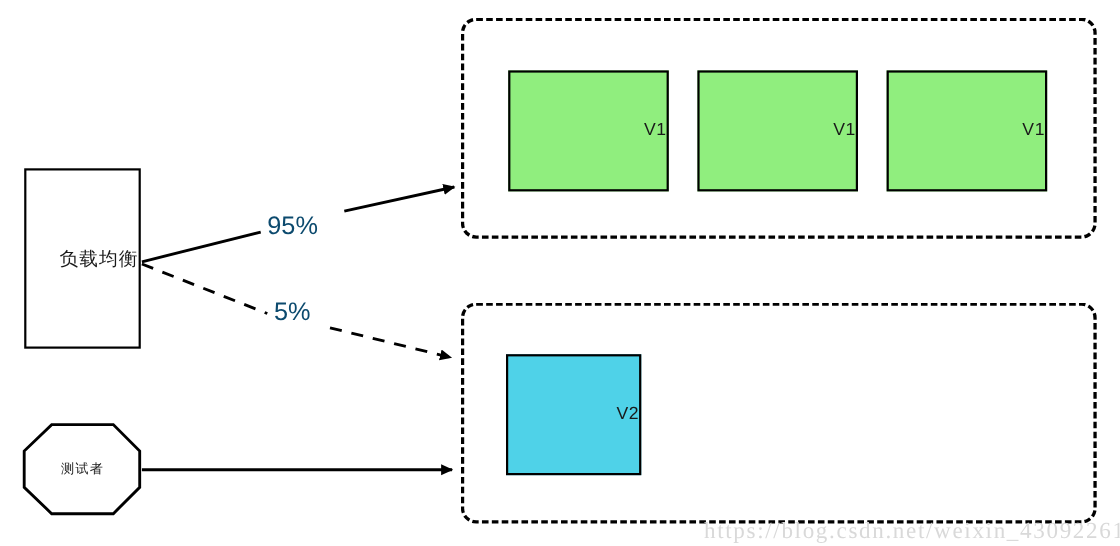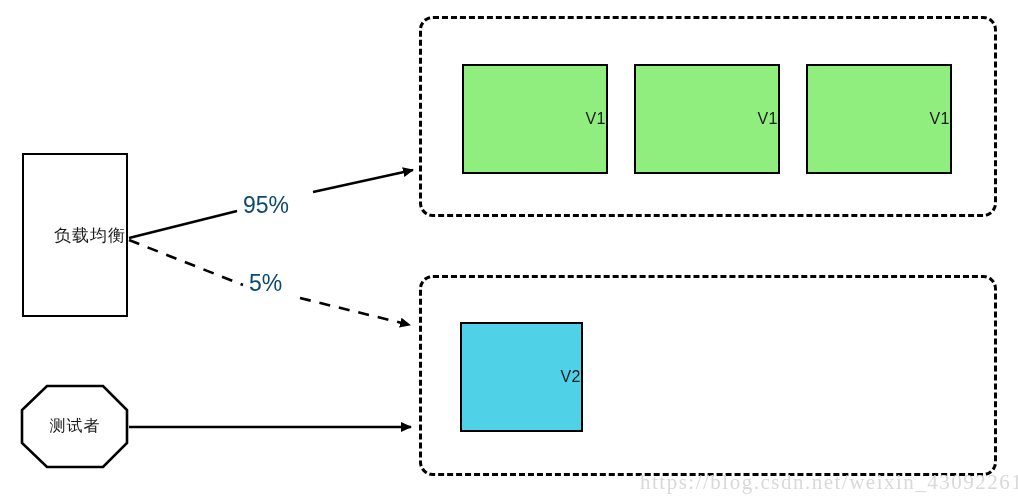--- a/index.html
+++ b/index.html
@@ -69,21 +69,21 @@
   }
   .octagon-label {
     position: absolute;
     left: 0;
     top: 0;
     width: 108px;
     height: 83px;
     display: flex;
     align-items: center;
     justify-content: center;
-    font-size: 16px;
+    font-size: 12px;
     color: #1a1a1a;
     letter-spacing: 1px;
     text-align: right;
   }
   .edge-label {
     position: absolute;
     color: #0c4a6e;
     font-size: 23px;
     white-space: nowrap;
   }

